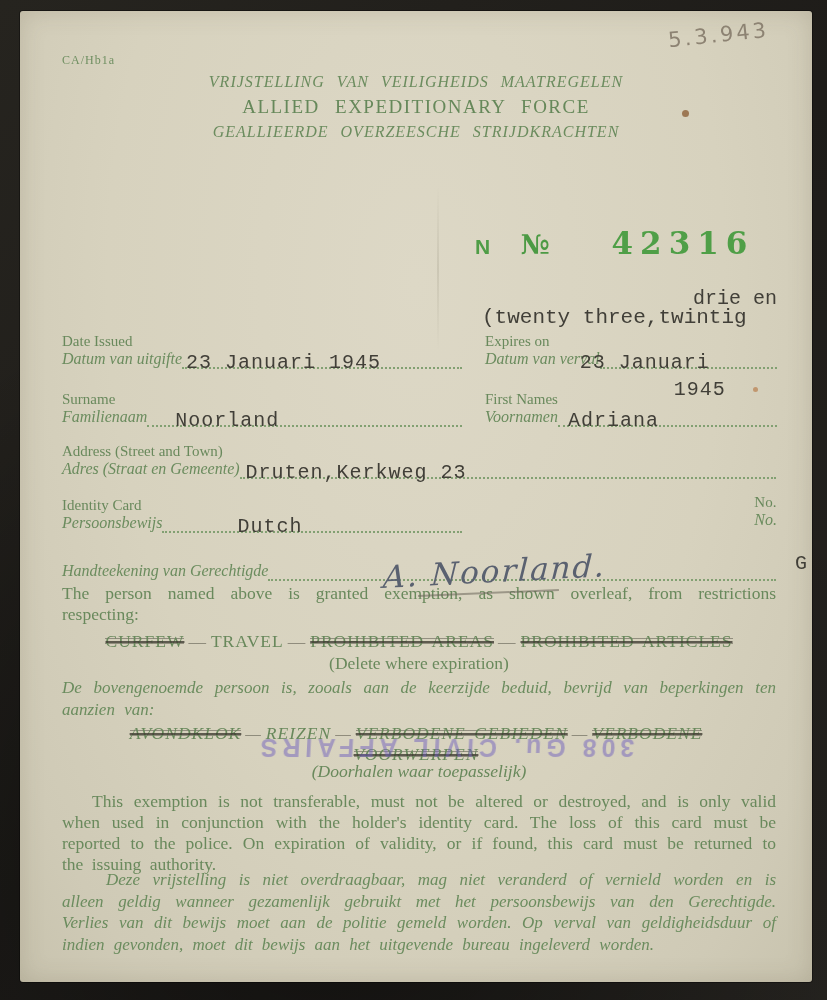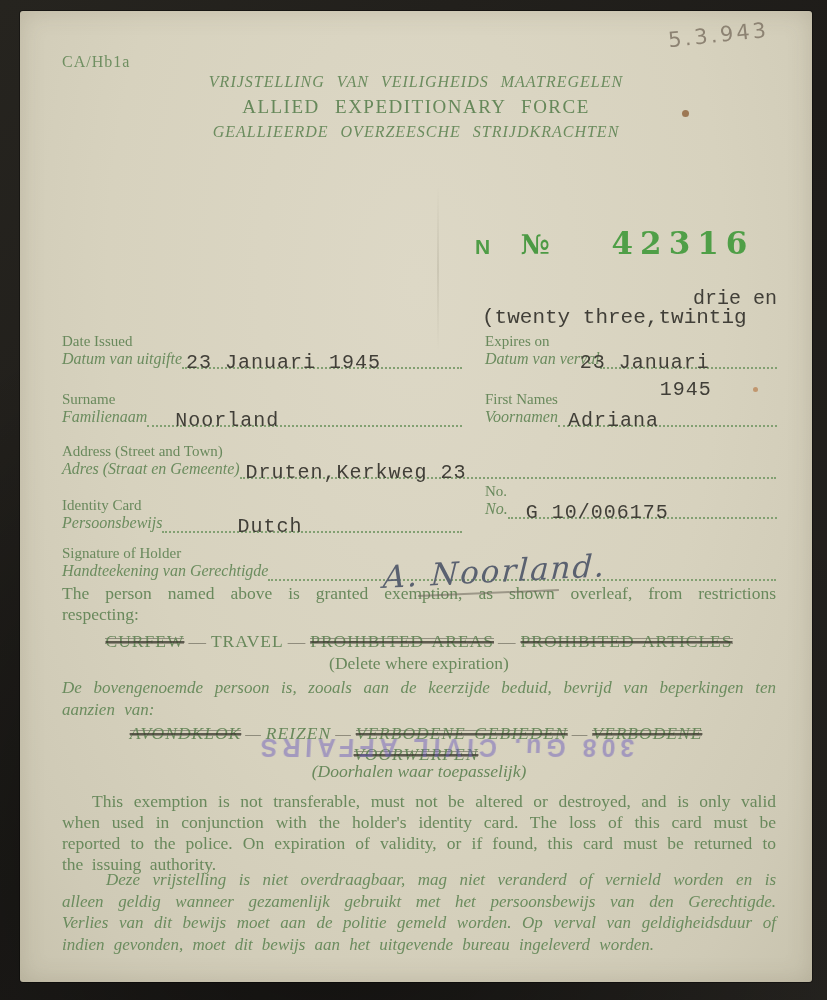--- a/index.html
+++ b/index.html
@@ -10,21 +10,21 @@
       radial-gradient(circle at 70% 60%, rgba(70,66,58,.2) 0 2px, transparent 3px),
       radial-gradient(circle at 40% 85%, rgba(0,0,0,.5), transparent 60%),
       linear-gradient(135deg,#26241f 0%,#1e1c19 50%,#262420 100%);
     font-family:"Liberation Serif", serif;}
   #paper{position:absolute;left:20px;top:11px;width:792px;height:971px;overflow:hidden;
     background:radial-gradient(ellipse at 50% 28%, #ddd8c6 0%, #d7d2be 55%, #cfcab6 85%, #c8c3ae 100%);
     border-radius:3px;box-shadow:0 0 0 1px rgba(0,0,0,.35), inset 0 0 25px rgba(90,80,55,.18);}
   .crease-v{position:absolute;width:2px;background:linear-gradient(to bottom,transparent,rgba(80,75,55,.12),transparent);}
   .stain{position:absolute;border-radius:50%;}
   
-  .ref{position:absolute;left:42px;top:42px;font-size:16px;letter-spacing:1px;color:#6f8f61;}
+  .ref{position:absolute;left:42px;top:42px;font-size:12px;letter-spacing:1px;color:#6f8f61;}
   .pencil{position:absolute;left:648px;top:12px;font-family:"DejaVu Sans",sans-serif;
     font-size:21px;color:#8d8373;transform:rotate(-6deg);letter-spacing:3px;}
   .titles{position:absolute;left:0;top:58px;width:100%;text-align:center;line-height:25px;}
   .t-en{font-size:19px;color:#66885a;letter-spacing:1.5px;word-spacing:9px;}
   .t-nl{font-size:16px;color:#6b8c5e;font-style:italic;letter-spacing:1px;word-spacing:7px;}
   
   .serial{position:absolute;left:455px;top:214px;white-space:nowrap;}
   .ser-n{font-family:"Liberation Sans",sans-serif;font-weight:bold;font-size:21px;color:#4f9d46;letter-spacing:2px;}
   .ser-no{font-family:"DejaVu Serif",serif;font-weight:bold;font-size:27px;color:#4c9a44;margin-left:28px;}
   .ser-num{font-family:"DejaVu Serif",serif;font-weight:bold;font-size:31px;color:#4f9f47;letter-spacing:7px;margin-left:62px;}
@@ -32,21 +32,21 @@
   .typed{font-family:"Liberation Mono",monospace;color:#413f38;}
   .tnote1{position:absolute;left:673px;top:276px;font-size:20px;white-space:nowrap;}
   .tnote2{position:absolute;left:462px;top:295px;font-size:21px;white-space:nowrap;}
   
   .frow{position:absolute;display:flex;align-items:flex-end;}
   .flabel{flex:0 0 auto;line-height:18px;padding-bottom:1px;}
   .len{font-size:15px;color:#69895c;}
   .lnl{font-size:16px;font-style:italic;color:#6b8c5e;}
   .vline{flex:1 1 auto;position:relative;border-bottom:2px dotted #82a072;height:38px;}
   .vline .typed{position:absolute;bottom:-7px;font-size:20px;letter-spacing:1px;white-space:nowrap;}
-  .val2{position:absolute;font-size:20px;letter-spacing:2px;white-space:nowrap;}
+  .val2{position:absolute;font-size:20px;letter-spacing:2px;white-space:nowrap;margin-left:14px;}
   .sig{position:absolute;font-family:"DejaVu Serif",serif;font-style:italic;font-size:31px;
     color:#5a6170;transform:rotate(-3deg) skewX(-6deg);letter-spacing:2px;white-space:nowrap;}
   
   .para{position:absolute;left:42px;width:714px;text-align:justify;}
   .p-en{font-size:17.5px;line-height:21px;color:#69895c;word-spacing:4px;}
   .p-nl{font-size:17px;line-height:21.5px;color:#6b8c5e;font-style:italic;word-spacing:5px;}
   .opts{position:absolute;left:42px;width:714px;text-align:center;font-size:17.5px;color:#68885b;
     letter-spacing:1px;word-spacing:3px;}
   .opts-nl{left:96px;width:600px;font-style:italic;font-family:"Liberation Serif",serif;}
   .opts .opt{white-space:normal;}
@@ -140,33 +140,32 @@
 
     <div class="frow" style="left:42px;top:482px;width:400px;">
       <div class="flabel">
         <div class="len">Identity Card</div>
         <div class="lnl">Persoonsbewijs</div>
       </div>
       <div class="vline">
         <span class="typed" style="left:75px;">Dutch</span>
       </div>
     </div>
-    <div class="frow" style="left:465px;top:468px;width:292px;">
+    <div class="frow" style="left:465px;top:482px;width:292px;flex-direction:column;">
       <div class="flabel">
         <div class="len">No.</div>
         <div class="lnl" style="font-style:italic;">No.</div>
       </div>
       <div class="vline">
         <span class="typed" style="left:18px;">G 10/006175</span>
       </div>
     </div>
 
     <div class="frow" style="left:42px;top:530px;width:714px;">
       <div class="flabel">
-        <div class="len">Signature of Holder</div>
         <div class="lnl">Handteekening van Gerechtigde</div>
       </div>
       <div class="vline">
         <span class="sig" style="left:115px;bottom:-10px;">A. Noorland.</span>
       </div>
     </div>
 
     <div class="para p-en" style="top:572px;">
       <span>The person named above is granted exem</span><span class="pencil-strike">ption, as shown</span><span> overleaf, from restrictions respecting:</span>
     </div>

